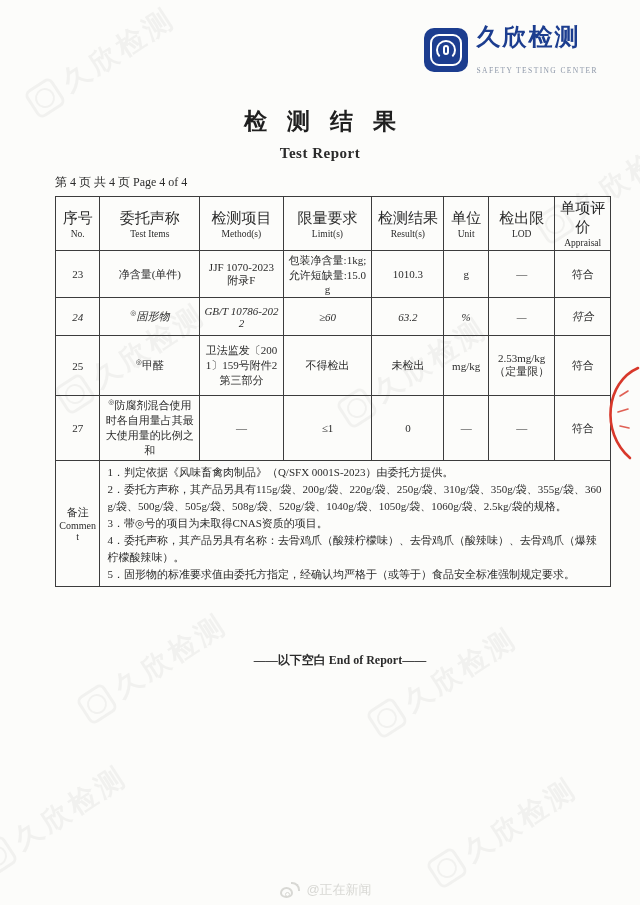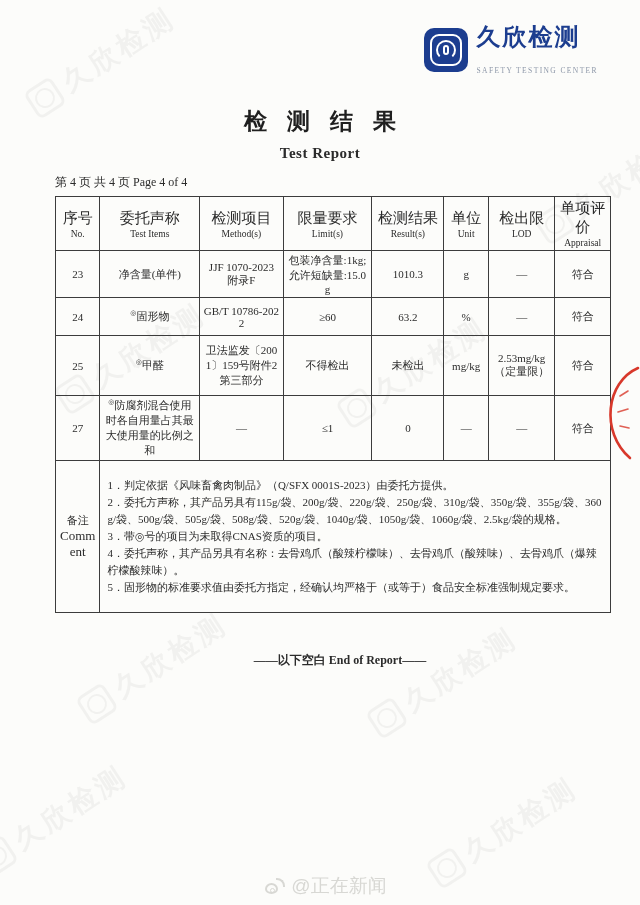--- a/index.html
+++ b/index.html
@@ -63,36 +63,36 @@
   }
   table.report th,table.report td{
     border:1px solid #3c3c3c;
     padding:2px 3px;text-align:center;vertical-align:middle;
     word-break:break-all;background:transparent;
   }
   table.report thead th{font-weight:normal;}
   th .h-cn{display:block;font-size:15px;}
   th .h-en{display:block;font-size:9.5px;margin-top:1px;}
   #results-body tr:nth-child(1){height:46px;}
-  #results-body tr:nth-child(2){height:38px;}
+  #results-body tr:nth-child(2){height:38px;font-style:italic;}
   #results-body tr:nth-child(3){height:60px;}
   #results-body tr:nth-child(4){height:52px;}
   #results-body tr:nth-child(5){height:76px;}
   sup.cnas{font-size:7px;vertical-align:super;}
   tr.highlight td{border-top:3px solid #e0261c;border-bottom:3px solid #e0261c;}
   tr.highlight td:first-child{border-left:3px solid #e0261c;}
   tr.highlight td:last-child{border-right:3px solid #e0261c;}
   .comment-label{font-size:11px;}
-  .comment-cell{text-align:left !important;padding:16px 7px !important;}
+  .comment-cell{text-align:left !important;padding:3px 7px !important;}
   .comment-line{font-size:11px;line-height:1.55;text-align:left;}
   
   .end-line{position:absolute;top:652px;left:0;right:0;text-align:center;
     font-size:12px;font-weight:bold;z-index:1;padding-left:40px;}
   .credit{position:absolute;bottom:6px;left:12px;right:0;text-align:center;
-    color:#d8d8d4;font-size:19px;z-index:1;
+    color:#d8d8d4;font-size:13px;z-index:1;
     font-family:"Liberation Sans","DejaVu Sans",sans-serif;
     display:flex;align-items:center;justify-content:center;gap:6px;}
   .weibo-icon{width:20px;height:16px;position:relative;display:inline-block;}
   .weibo-icon .eye{position:absolute;left:0;bottom:0;width:13px;height:11px;
     border:2px solid #d8d8d4;border-radius:50% 50% 50% 50% / 55% 55% 45% 45%;box-sizing:border-box;}
   .weibo-icon .eye::after{content:"";position:absolute;left:3px;top:2.5px;width:3px;height:3px;
     border:1px solid #d8d8d4;border-radius:50%;}
   .weibo-icon .tail{position:absolute;right:0;top:0;width:7px;height:7px;
     border-top:2px solid #d8d8d4;border-right:2px solid #d8d8d4;border-radius:0 8px 0 0;}
   
@@ -241,21 +241,21 @@
           <td>0</td>
           <td>—</td>
           <td>—</td>
           <td>符合</td>
         </tr>
       </tbody>
     <tbody>
       <tr>
         <td class="comment-label">
           <div>备注</div>
-          <div style="font-size:13px;font-family:Liberation Serif, serif;">Comment</div>
+          <div style="font-size:10px;font-family:Liberation Serif, serif;">Comment</div>
         </td>
         <td class="comment-cell" colspan="7" id="comment-lines">
             <div class="comment-line">1．判定依据《风味畜禽肉制品》（Q/SFX 0001S-2023）由委托方提供。</div>
             <div class="comment-line">2．委托方声称，其产品另具有115g/袋、200g/袋、220g/袋、250g/袋、310g/袋、350g/袋、355g/袋、360g/袋、500g/袋、505g/袋、508g/袋、520g/袋、1040g/袋、1050g/袋、1060g/袋、2.5kg/袋的规格。</div>
             <div class="comment-line">3．带◎号的项目为未取得CNAS资质的项目。</div>
             <div class="comment-line">4．委托声称，其产品另具有名称：去骨鸡爪（酸辣柠檬味）、去骨鸡爪（酸辣味）、去骨鸡爪（爆辣柠檬酸辣味）。</div>
             <div class="comment-line">5．固形物的标准要求值由委托方指定，经确认均严格于（或等于）食品安全标准强制规定要求。</div>
           </td>
       </tr>
     </tbody>

